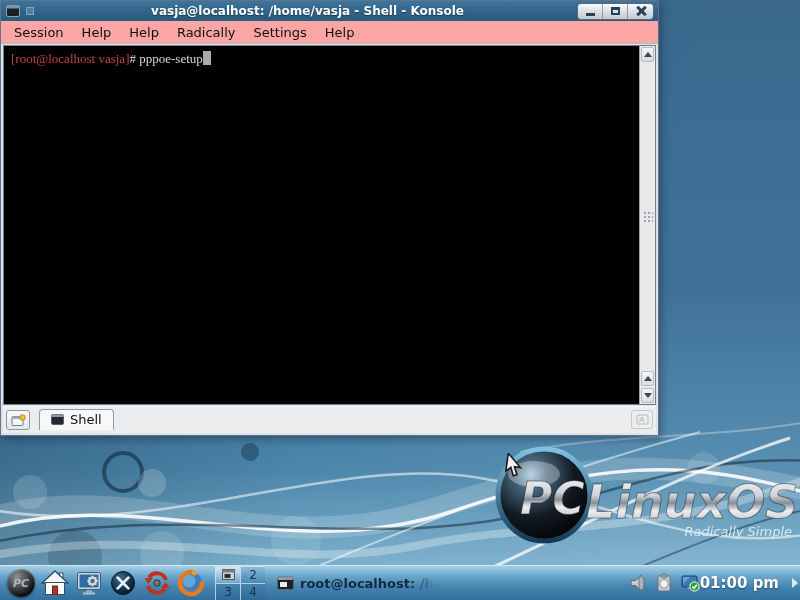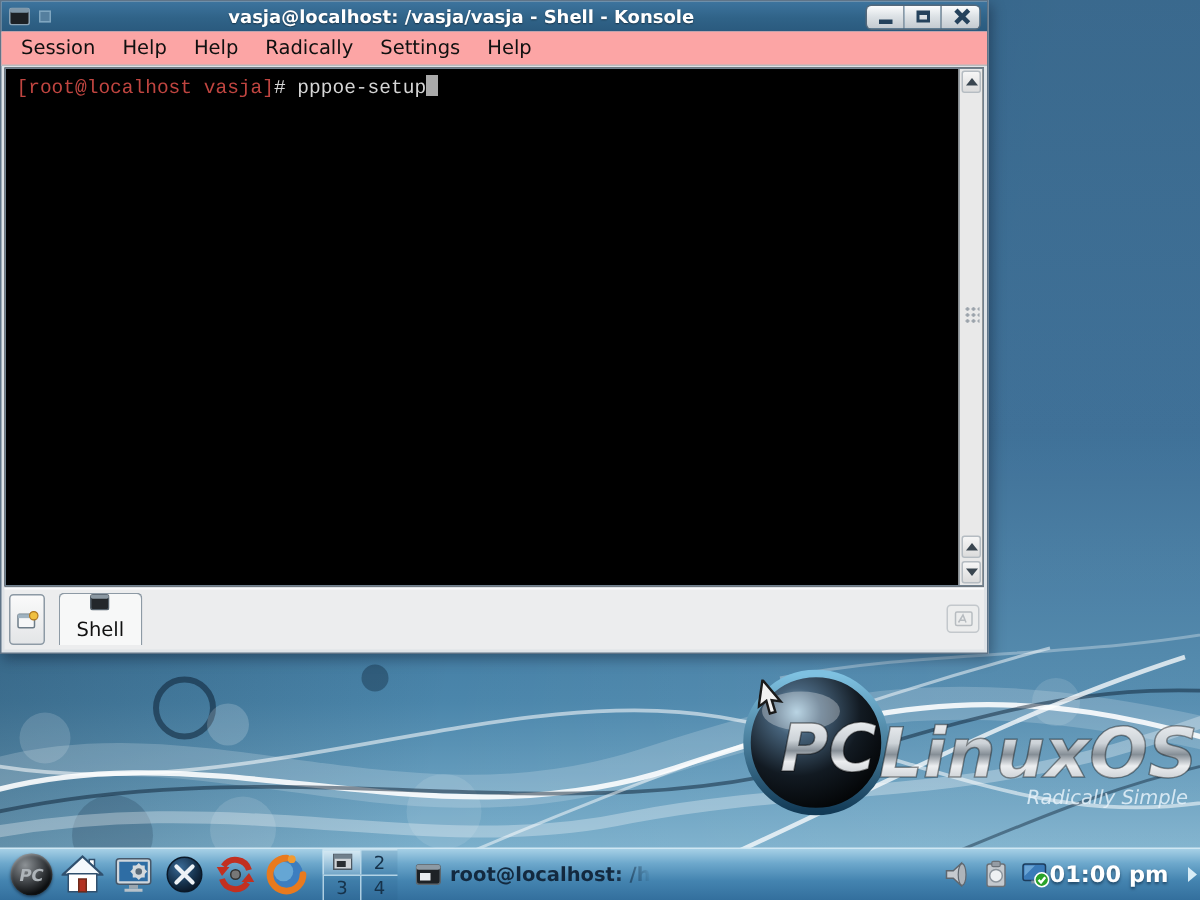--- a/index.html
+++ b/index.html
@@ -56,21 +56,21 @@
 
   .menubar {
     height:23px; flex:0 0 23px; background:#fca5a5; border-bottom:1px solid #b9bcbe;
     display:flex; align-items:center; padding-left:4px;
   }
   .menu-item { font-size:13px; color:#101010; padding:2px 9px; cursor:default; }
 
   .client { flex:1; margin:1px 2px; border:1px solid #70808e; display:flex; background:#000; }
   .term-screen {
     flex:1; background:#000; padding:4px 18px 0 7px;
-    font-family:Liberation Mono, monospace;
+    font-family:Liberation Serif, serif;
     font-size:13px; line-height:17px; white-space:pre;
   }
   .prompt  { color:#c04540; }
   .command { color:#d6d6d6; }
   .block-cursor { display:inline-block; width:8px; height:14px; background:#a9a9a9; vertical-align:-2px; }
 
   .scrollbar { flex:0 0 16px; background:#e9e9e9; border-left:1px solid #9aa2a8; display:flex; flex-direction:column; }
   .sb-btn {
     height:15px; flex:0 0 15px; display:flex; align-items:center; justify-content:center;
     background:linear-gradient(180deg,#f6f6f6,#dcdcdc); border:1px solid #b5bcc2; border-radius:2px; margin:1px;
@@ -86,21 +86,21 @@
     flex:0 0 27px; margin:0 2px 2px; background:#ecedee; border-top:1px solid #fbfbfb;
     display:flex; align-items:stretch; padding:2px 3px 3px;
   }
   .new-session-btn {
     width:24px; margin-top:1px; background:linear-gradient(180deg,#fafafa,#e3e5e7);
     border:1px solid #8d9aa5; border-radius:3px; display:flex; align-items:center; justify-content:center;
   }
   .tab {
     margin-left:9px; padding:0 11px 2px; display:flex; align-items:center; gap:6px;
     background:#f7f8f8; border:1px solid #8d9aa5; border-bottom:none; border-radius:4px 4px 0 0;
-    font-size:13px; color:#111;flex-direction:column;
+    font-size:13px; color:#111;
   }
   .tab-spacer { flex:1; }
   .session-list-btn {
     width:22px; height:19px; align-self:center; background:#eceded;
     border:1px solid #c3c8cc; border-radius:3px; display:flex; align-items:center; justify-content:center;
   }
 
   
   .taskbar {
     position:absolute; left:0; right:0; bottom:0; height:35px; z-index:5;
@@ -193,21 +193,21 @@
 </svg>
 
 <div class="window">
 
   <div class="titlebar">
     <svg class="win-icon" viewBox="0 0 14 12">
       <rect x="0.5" y="0.5" width="13" height="11" rx="1.5" fill="#1c2024" stroke="#8aa2b4"></rect>
       <rect x="0.5" y="0.5" width="13" height="3" rx="1.5" fill="#7e96a8"></rect>
     </svg>
     <span class="pin-btn"></span>
-    <span class="title-text">vasja@localhost: /vasja/vasja - Shell - Konsole</span>
+    <span class="title-text">vasja@localhost: /home/vasja - Shell - Konsole</span>
     <span class="win-buttons">
       <span class="win-btn">
           <span class="glyph-min"></span>
         </span>
       <span class="win-btn">
           <span class="glyph-max"></span>
         </span>
       <span class="win-btn">
           <span class="glyph-close"></span>
         </span>

